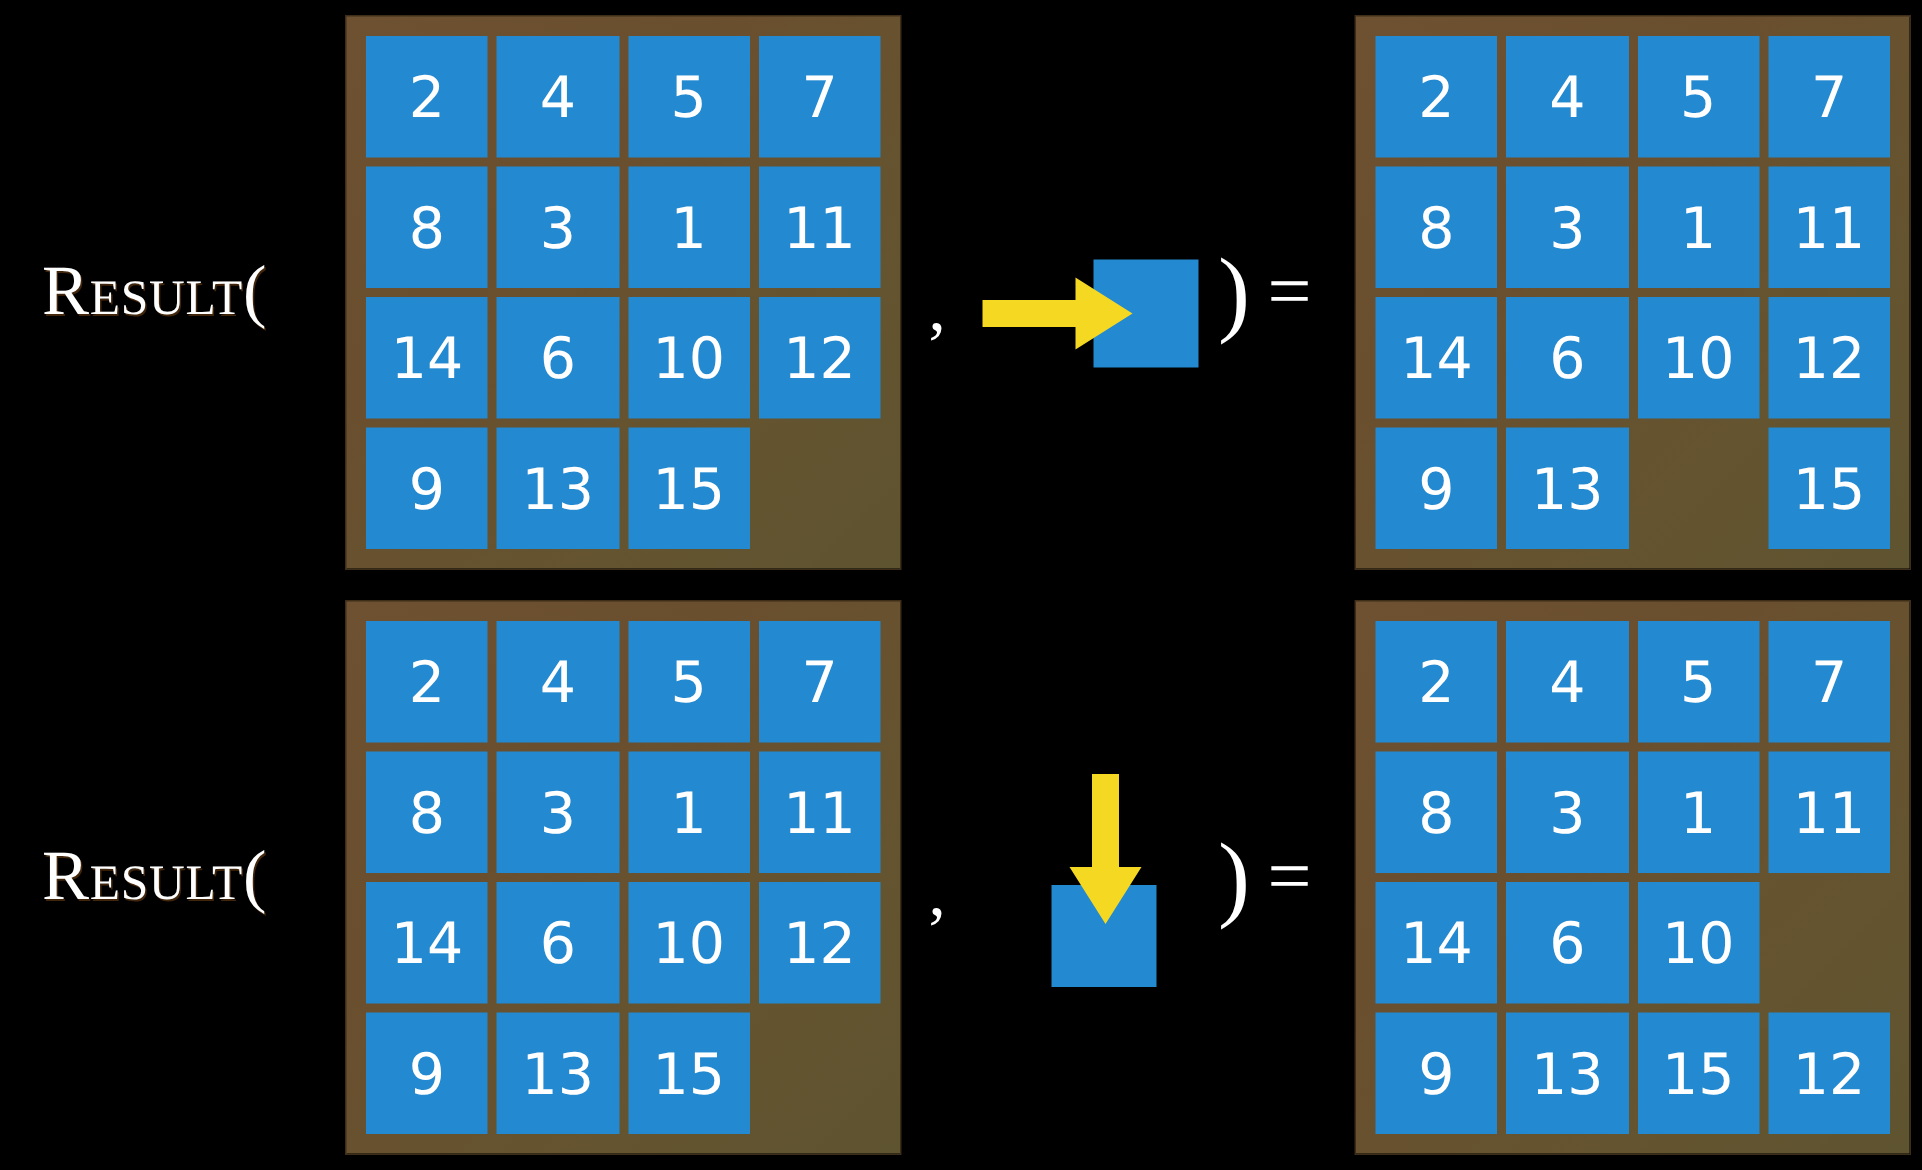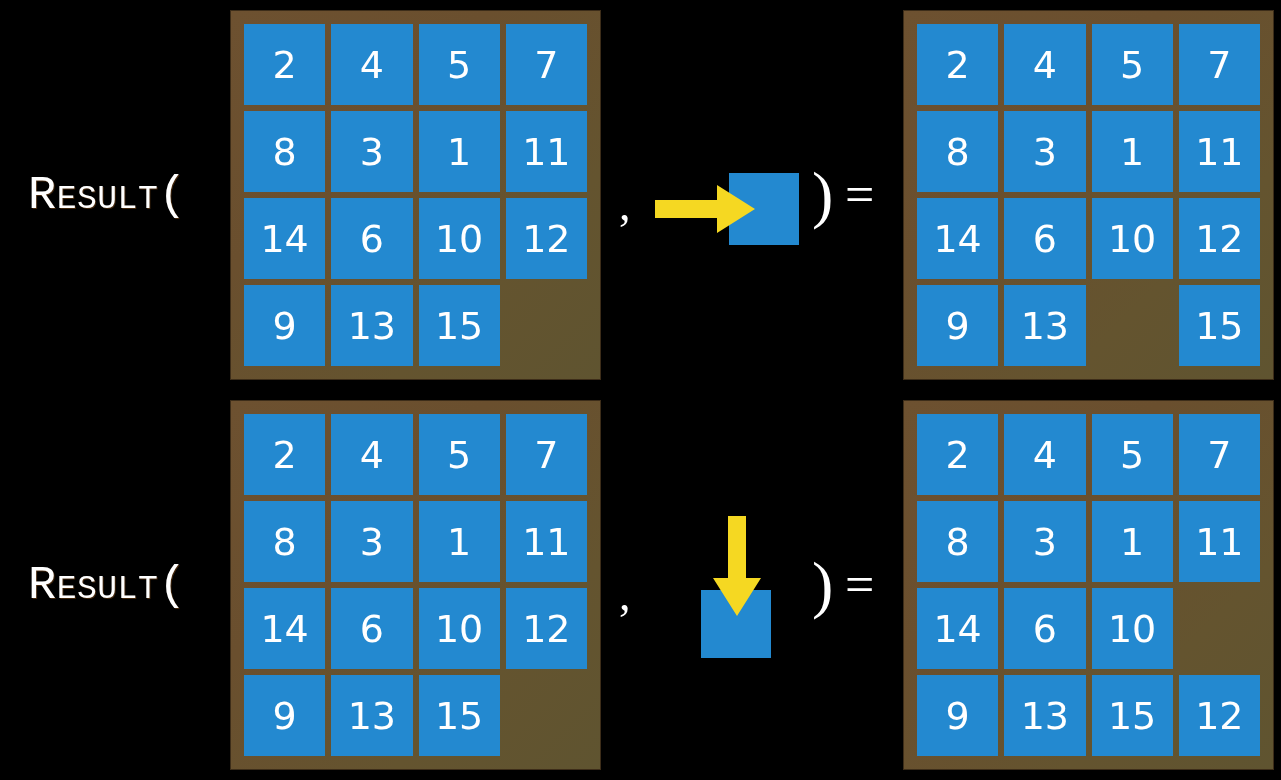--- a/index.html
+++ b/index.html
@@ -32,21 +32,21 @@
   .eq-row.row-top    { top: 0; }
   .eq-row.row-bottom { top: 390px; }
 
   
   .result-label {
     position: absolute;
     left: 28px;
     top: 50%;
     transform: translateY(-50%);
     color: #ffffff;
-    font-family: Liberation Mono, monospace;
+    font-family: Liberation Serif, serif;
     font-variant: small-caps;
     font-size: 47px;
     line-height: 1;
     white-space: nowrap;
     letter-spacing: 0.5px;
     text-shadow: 1px 1px 0 rgba(120,70,20,0.55);
   }
 
   
   .board {

